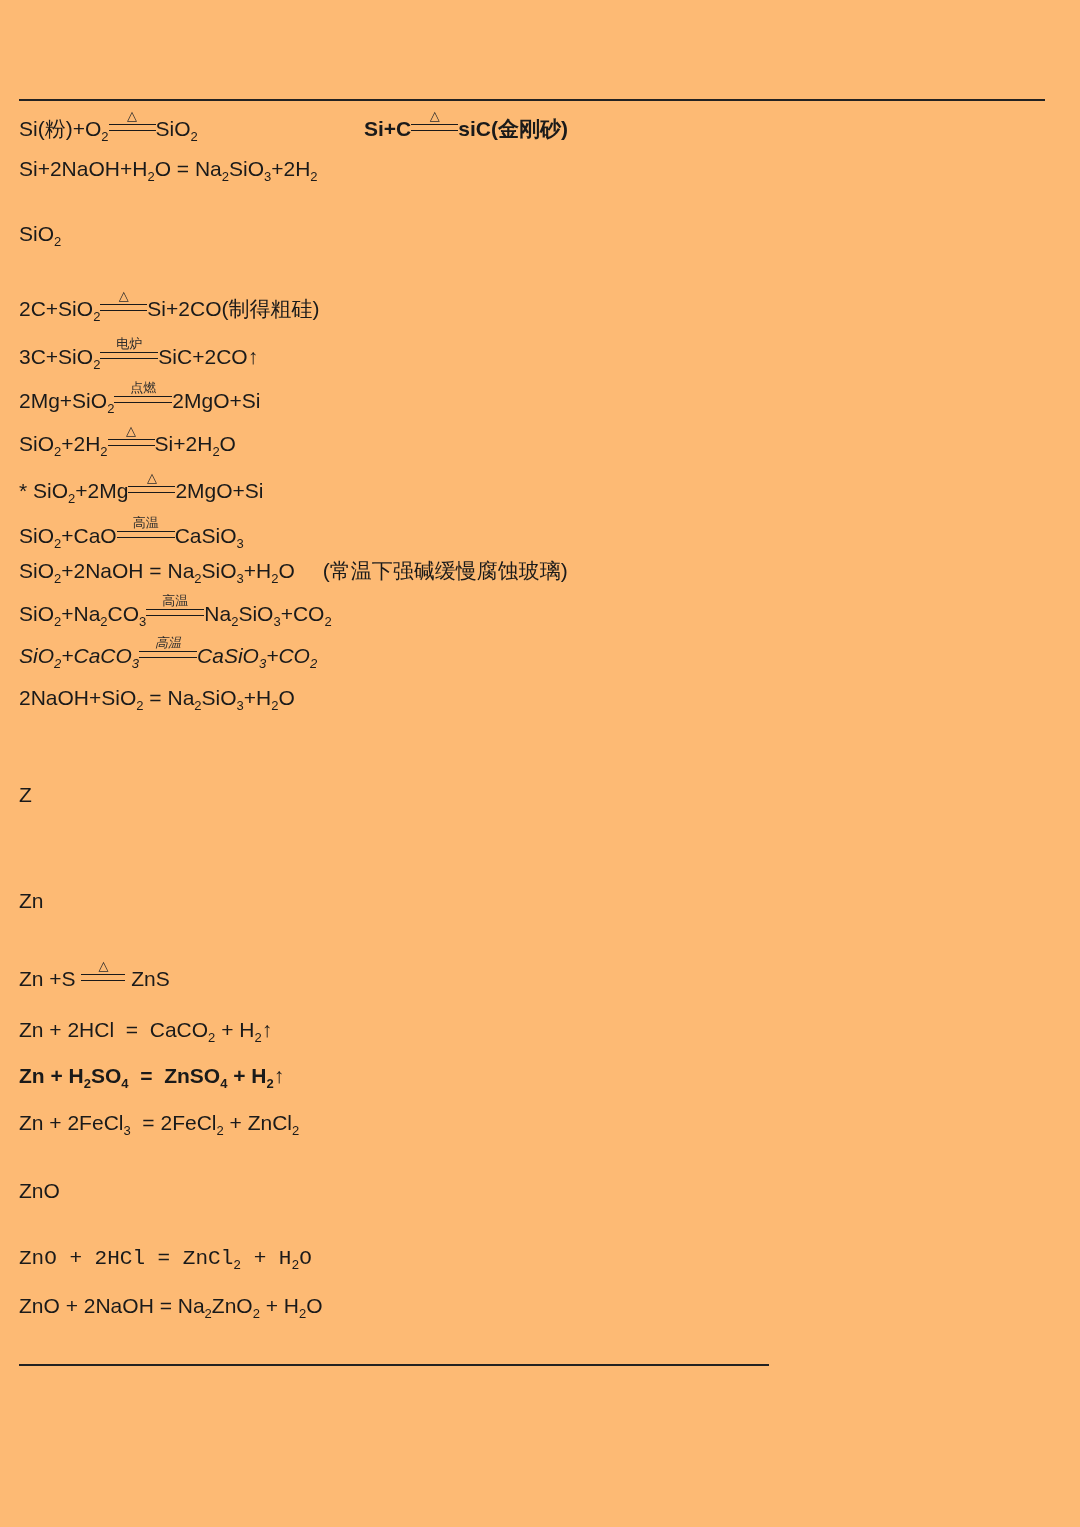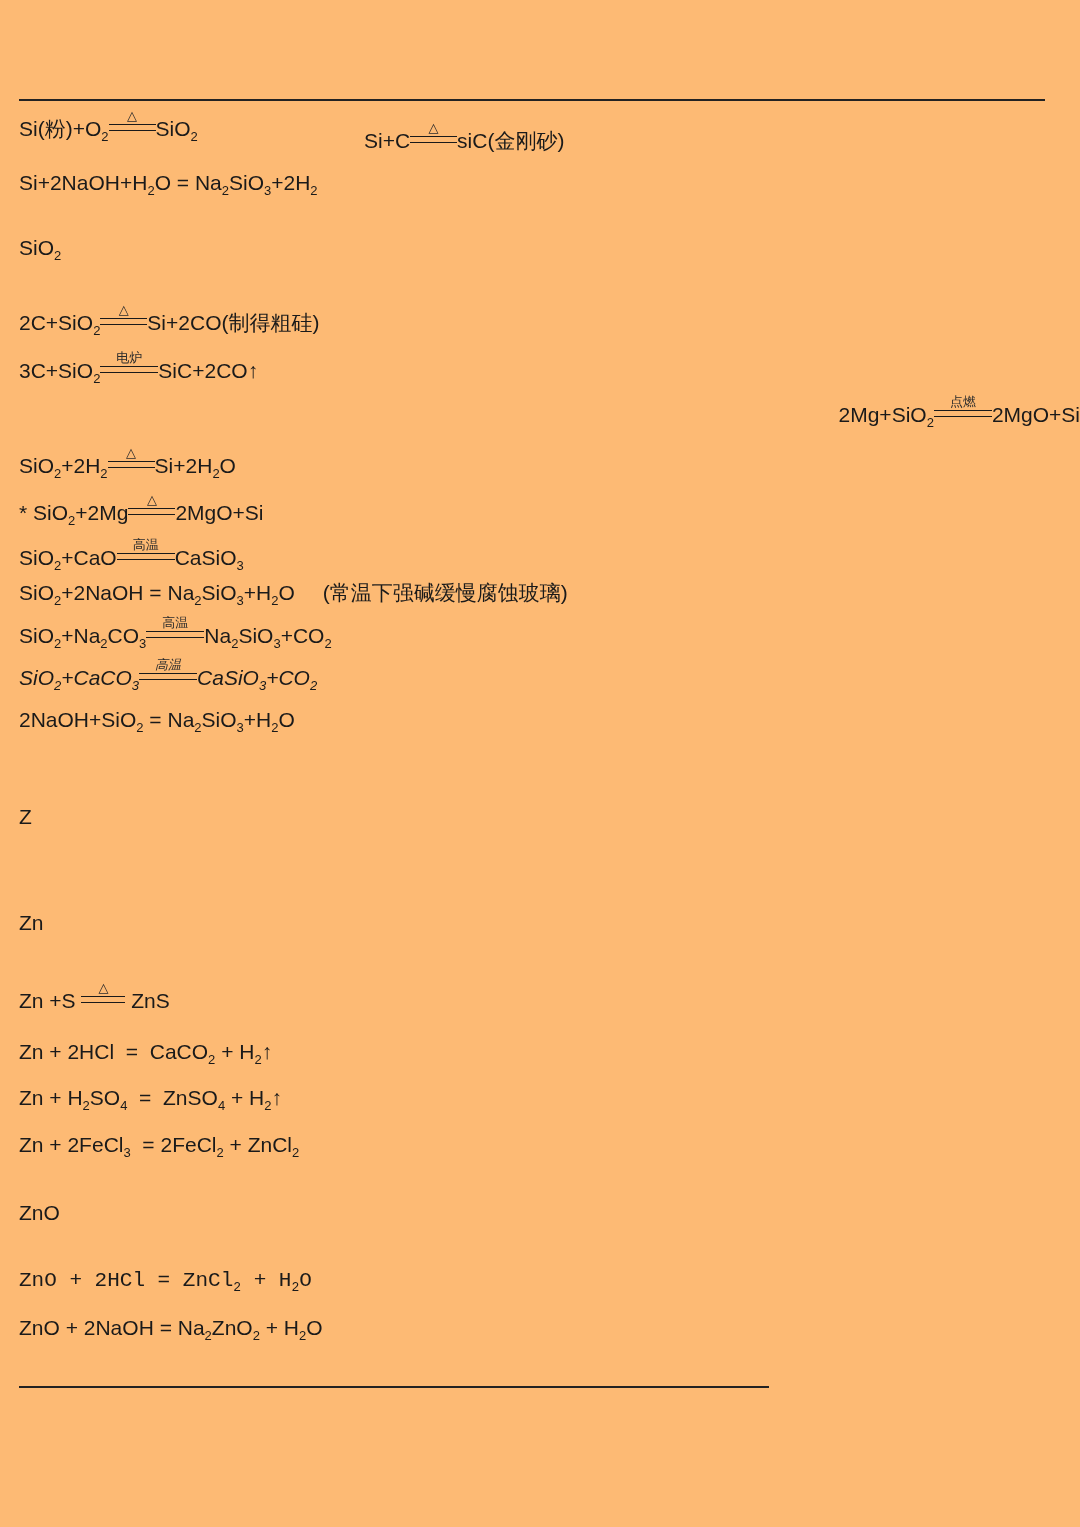--- a/index.html
+++ b/index.html
@@ -12,56 +12,56 @@
     position:relative;width:1080px;height:1527px;background:#fdba74;
     box-sizing:border-box;padding-left:19px;overflow:hidden;
   }
   .rule{height:0;border-top:2px solid #222222;}
   .line{
     position:relative;
     font-size:21px;line-height:30px;height:30px;
     white-space:pre;
   }
   .line sub{font-size:13px;line-height:0;}
-  .col2{position:absolute;top:12px;white-space:pre;}
+  .col2{position:absolute;top:0;white-space:pre;font-weight:bold;}
   
   .rxn{display:inline-block;position:relative;vertical-align:5px;}
   .rxn-line{
     display:block;height:7px;box-sizing:border-box;
     border-top:1.7px solid #1a1a1a;border-bottom:1.7px solid #1a1a1a;
   }
   .rxn-cond{
     position:absolute;left:50%;transform:translateX(-50%);
     bottom:8px;font-size:13px;line-height:15px;color:#2b2b2b;white-space:nowrap;
   }
   .sp{display:inline-block;}
 </style>
 </head>
 <body>
 
 <div class="page">
   <div>
       <div class="rule" style="margin-top: 99px; width: 1026px;"></div>
       <div class="line" style="margin-top: 13px;"><span>Si(粉)+O</span><sub>2</sub><span class="rxn"><span class="rxn-cond">△</span><span class="rxn-line" style="width: 47px;"></span></span><span>SiO</span><sub>2</sub><span class="col2" style="left: 345px;"><span>Si+C</span><span class="rxn"><span class="rxn-cond">△</span><span class="rxn-line" style="width: 47px;"></span></span><span>siC(金刚砂)</span></span></div>
-      <div class="line" style="margin-top: 24px;"><span>Si+2NaOH+H</span><sub>2</sub><span>O = Na</span><sub>2</sub><span>SiO</span><sub>3</sub><span>+2H</span><sub>2</sub></div>
+      <div class="line" style="margin-top: 10px;"><span>Si+2NaOH+H</span><sub>2</sub><span>O = Na</span><sub>2</sub><span>SiO</span><sub>3</sub><span>+2H</span><sub>2</sub></div>
       <div class="line" style="margin-top: 35px;"><span>SiO</span><sub>2</sub></div>
       <div class="line" style="margin-top: 45px;"><span>2C+SiO</span><sub>2</sub><span class="rxn"><span class="rxn-cond">△</span><span class="rxn-line" style="width: 47px;"></span></span><span>Si+2CO(制得粗硅)</span></div>
       <div class="line" style="margin-top: 18px;"><span>3C+SiO</span><sub>2</sub><span class="rxn"><span class="rxn-cond">电炉</span><span class="rxn-line" style="width: 58px;"></span></span><span>SiC+2CO↑</span></div>
-      <div class="line" style="margin-top: 14px; text-align: right;"><span>2Mg+SiO</span><sub>2</sub><span class="rxn"><span class="rxn-cond">点燃</span><span class="rxn-line" style="width: 58px;"></span></span><span>2MgO+Si</span></div>
-      <div class="line" style="margin-top: 21px;"><span>SiO</span><sub>2</sub><span>+2H</span><sub>2</sub><span class="rxn"><span class="rxn-cond">△</span><span class="rxn-line" style="width: 47px;"></span></span><span>Si+2H</span><sub>2</sub><span>O</span></div>
+      <div class="line" style="margin-top: 14px;"><span>2Mg+SiO</span><sub>2</sub><span class="rxn"><span class="rxn-cond">点燃</span><span class="rxn-line" style="width: 58px;"></span></span><span>2MgO+Si</span></div>
+      <div class="line" style="margin-top: 13px;"><span>SiO</span><sub>2</sub><span>+2H</span><sub>2</sub><span class="rxn"><span class="rxn-cond">△</span><span class="rxn-line" style="width: 47px;"></span></span><span>Si+2H</span><sub>2</sub><span>O</span></div>
       <div class="line" style="margin-top: 17px;"><span>* SiO</span><sub>2</sub><span>+2Mg</span><span class="rxn"><span class="rxn-cond">△</span><span class="rxn-line" style="width: 47px;"></span></span><span>2MgO+Si</span></div>
       <div class="line" style="margin-top: 15px;"><span>SiO</span><sub>2</sub><span>+CaO</span><span class="rxn"><span class="rxn-cond">高温</span><span class="rxn-line" style="width: 58px;"></span></span><span>CaSiO</span><sub>3</sub></div>
       <div class="line" style="margin-top: 5px;"><span>SiO</span><sub>2</sub><span>+2NaOH = Na</span><sub>2</sub><span>SiO</span><sub>3</sub><span>+H</span><sub>2</sub><span>O</span><span class="sp" style="width: 28px;"></span><span>(常温下强碱缓慢腐蚀玻璃)</span></div>
       <div class="line" style="margin-top: 13px;"><span>SiO</span><sub>2</sub><span>+Na</span><sub>2</sub><span>CO</span><sub>3</sub><span class="rxn"><span class="rxn-cond">高温</span><span class="rxn-line" style="width: 58px;"></span></span><span>Na</span><sub>2</sub><span>SiO</span><sub>3</sub><span>+CO</span><sub>2</sub></div>
       <div class="line" style="margin-top: 12px; font-style: italic;"><span>SiO</span><sub>2</sub><span>+CaCO</span><sub>3</sub><span class="rxn"><span class="rxn-cond">高温</span><span class="rxn-line" style="width: 58px;"></span></span><span>CaSiO</span><sub>3</sub><span>+CO</span><sub>2</sub></div>
       <div class="line" style="margin-top: 12px;"><span>2NaOH+SiO</span><sub>2</sub><span> = Na</span><sub>2</sub><span>SiO</span><sub>3</sub><span>+H</span><sub>2</sub><span>O</span></div>
       <div class="line" style="margin-top: 67px;"><span>Z</span></div>
       <div class="line" style="margin-top: 76px;"><span>Zn</span></div>
       <div class="line" style="margin-top: 48px;"><span>Zn +S </span><span class="rxn"><span class="rxn-cond">△</span><span class="rxn-line" style="width: 44px;"></span></span><span> ZnS</span></div>
       <div class="line" style="margin-top: 21px;"><span>Zn + 2HCl  =  CaCO</span><sub>2</sub><span> + H</span><sub>2</sub><span>↑</span></div>
-      <div class="line" style="margin-top: 16px;"><span>Zn + H</span><sub>2</sub><span>SO</span><sub>4</sub><span>  =  ZnSO</span><sub>4</sub><span> + H</span><sub>2</sub><span>↑</span></div>
+      <div class="line" style="margin-top: 16px; font-weight: bold;"><span>Zn + H</span><sub>2</sub><span>SO</span><sub>4</sub><span>  =  ZnSO</span><sub>4</sub><span> + H</span><sub>2</sub><span>↑</span></div>
       <div class="line" style="margin-top: 17px;"><span>Zn + 2FeCl</span><sub>3</sub><span>  = 2FeCl</span><sub>2</sub><span> + ZnCl</span><sub>2</sub></div>
       <div class="line" style="margin-top: 38px;"><span>ZnO</span></div>
       <div class="line" style="margin-top: 38px; font-family: Liberation Mono, monospace;"><span>ZnO + 2HCl = ZnCl</span><sub>2</sub><span> + H</span><sub>2</sub><span>O</span></div>
       <div class="line" style="margin-top: 17px;"><span>ZnO + 2NaOH = Na</span><sub>2</sub><span>ZnO</span><sub>2</sub><span> + H</span><sub>2</sub><span>O</span></div>
       <div class="rule" style="margin-top: 43px; width: 750px;"></div>
     </div>
 </div>
 
 </body></html>

